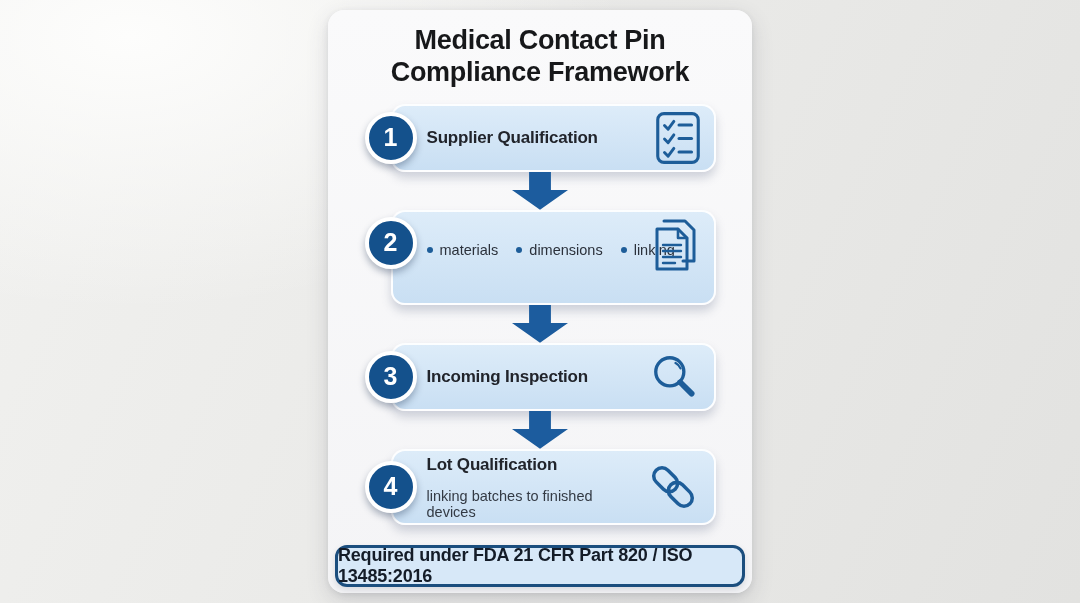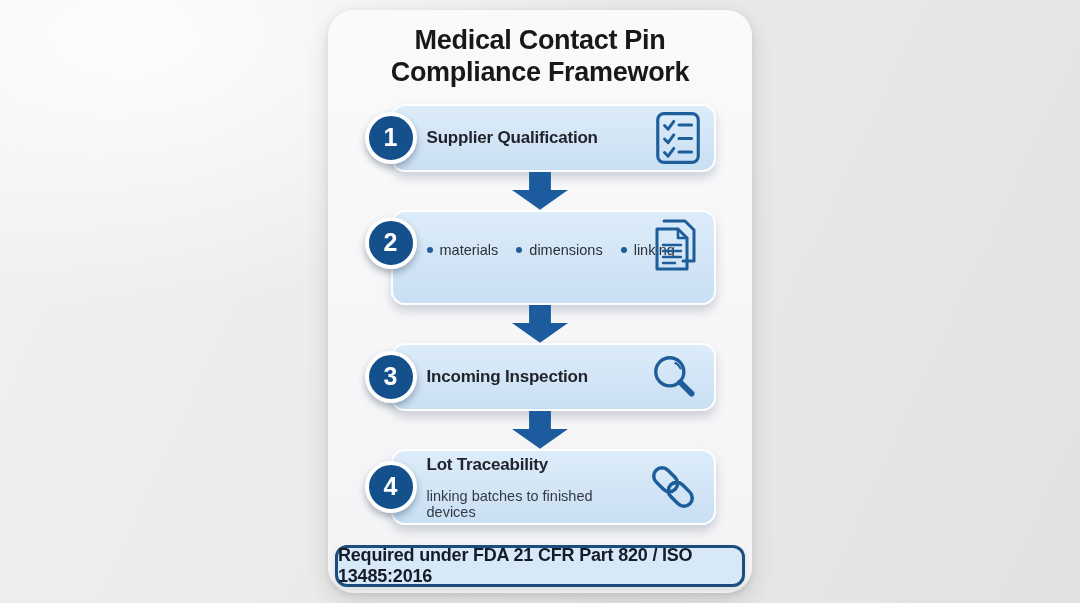--- a/index.html
+++ b/index.html
@@ -13,21 +13,21 @@
     width: 1080px; height: 603px;
     background:
       radial-gradient(900px 500px at 12% 6%, #fdfdfc 0%, rgba(253,253,252,0) 55%),
       linear-gradient(115deg, #f1f1ef 0%, #e9e9e7 55%, #e2e2e0 100%);
   }
   .main-card {
     position: absolute;
     left: 328px; top: 10px;
     width: 424px; height: 583px;
     background: linear-gradient(180deg, #fafafb 0%, #f4f4f6 100%);
-    border-radius: 26px;
+    border-radius: 16px;
     box-shadow: 0 8px 22px rgba(60,65,80,0.16), 0 2px 6px rgba(60,65,80,0.10);
   }
   .title {
     margin: 14px auto 0;
     max-width: 330px;
     text-align: center;
     font-size: 27px;
     line-height: 1.2;
     font-weight: 700;
     letter-spacing: -0.3px;
@@ -213,21 +213,21 @@
         </div>
       </div>
 
       <div class="down-arrow"></div>
 
       <div class="step-wrap">
         <div class="num-badge">
           <span>4</span>
         </div>
         <div class="step-card h76">
-          <div class="step-title">Lot Traceability</div>
+          <div class="step-title">Lot Qualification</div>
           <div class="step-subtitle">linking batches to finished devices</div>
           <div class="step-icon">
             <svg width="56" height="58" viewBox="0 0 52 56">
               <g transform="rotate(-45 26 28)">
                 <rect class="icon-stroke" x="18" y="5" width="16" height="26" rx="8" stroke-width="3.4"></rect>
                 <rect class="icon-stroke" x="18" y="25" width="16" height="26" rx="8" stroke-width="3.4"></rect>
               </g>
             </svg>
           </div>
         </div>

